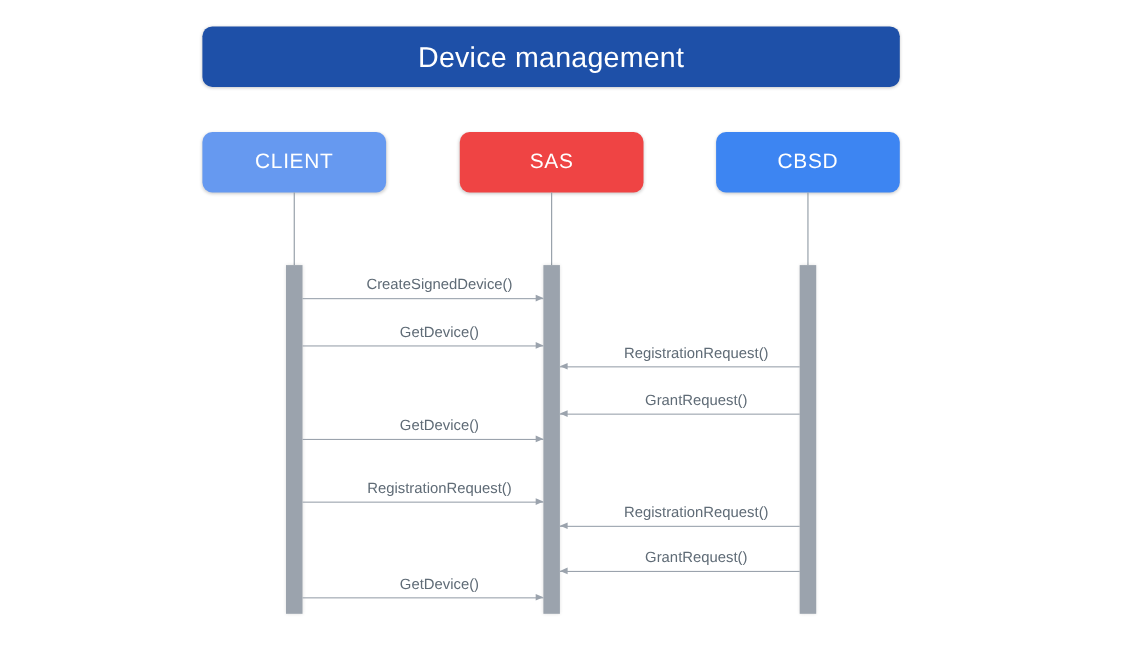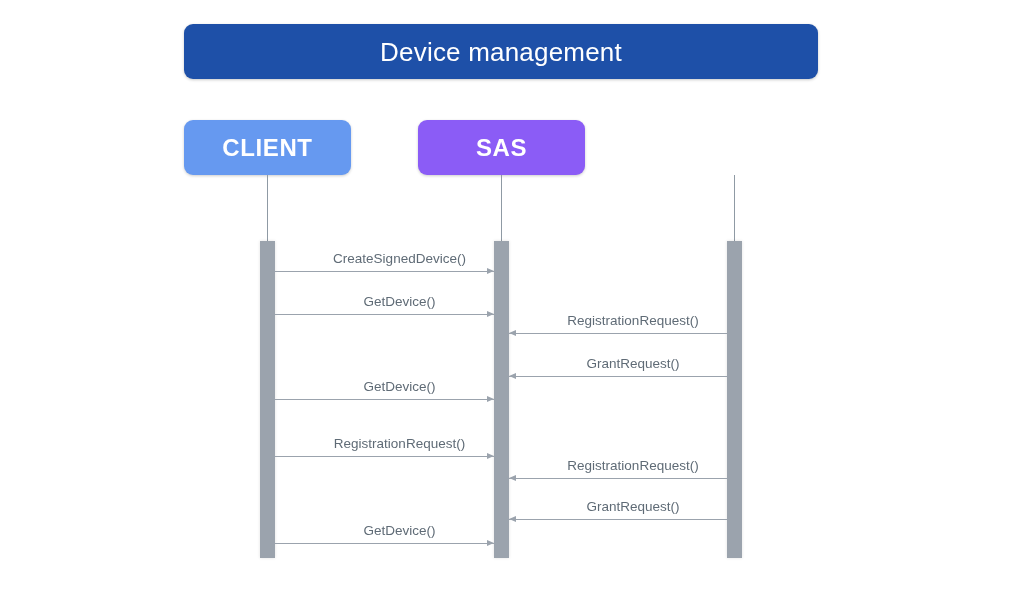--- a/index.html
+++ b/index.html
@@ -49,22 +49,22 @@
     width: 167px;
     height: 55px;
     border-radius: 9px;
     display: flex;
     align-items: center;
     justify-content: center;
     box-shadow: 0 1px 3px rgba(0,0,0,0.20);
   }
   .actor-box .actor-label {
     color: #ffffff;
-    font-size: 24px;
-    font-weight: 700;
+    font-size: 19px;
+    font-weight: 400;
     letter-spacing: 0.6px;
     line-height: 1;
   }
 
   
   .lifeline {
     position: absolute;
     width: 1px;
     background: #8f9aa4;
   }
@@ -124,22 +124,25 @@
 
 <div id="diagram">
 
   <div class="title-bar">
     <span class="title-text">Device management</span>
   </div>
 
   <div class="actor-box" style="left:184px; background:#6699f0;">
     <span class="actor-label">CLIENT</span>
   </div>
-  <div class="actor-box" style="left:418px; background:#8b5cf6;">
+  <div class="actor-box" style="left:418px; background:#ef4444;">
     <span class="actor-label">SAS</span>
+  </div>
+  <div class="actor-box" style="left:651px; background:#3d85f2;">
+    <span class="actor-label">CBSD</span>
   </div>
 
   <div class="lifeline" style="left:267px; top:175px; height:66px;"></div>
   <div class="lifeline" style="left:501px; top:175px; height:66px;"></div>
   <div class="lifeline" style="left:734px; top:175px; height:66px;"></div>
 
   <div class="activation" style="left:260px; top:241px; height:317px;"></div>
   <div class="activation" style="left:494px; top:241px; height:317px;"></div>
   <div class="activation" style="left:727px; top:241px; height:317px;"></div>
 

